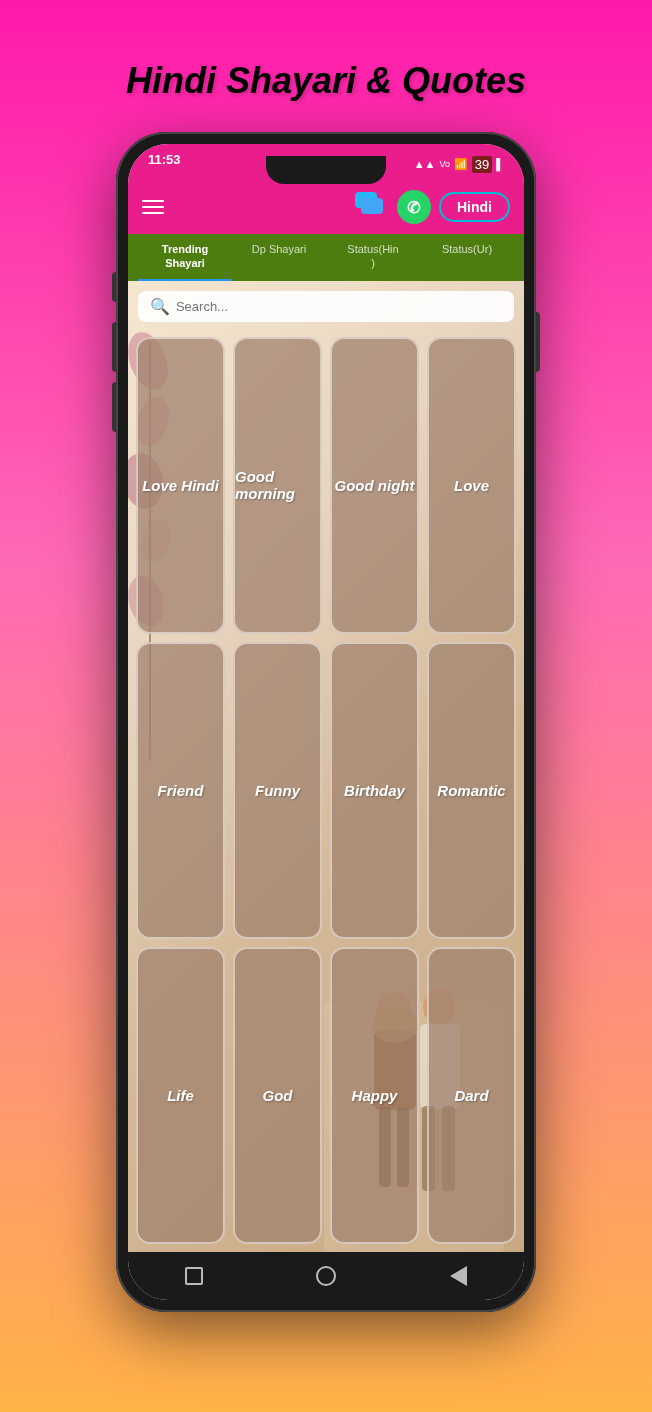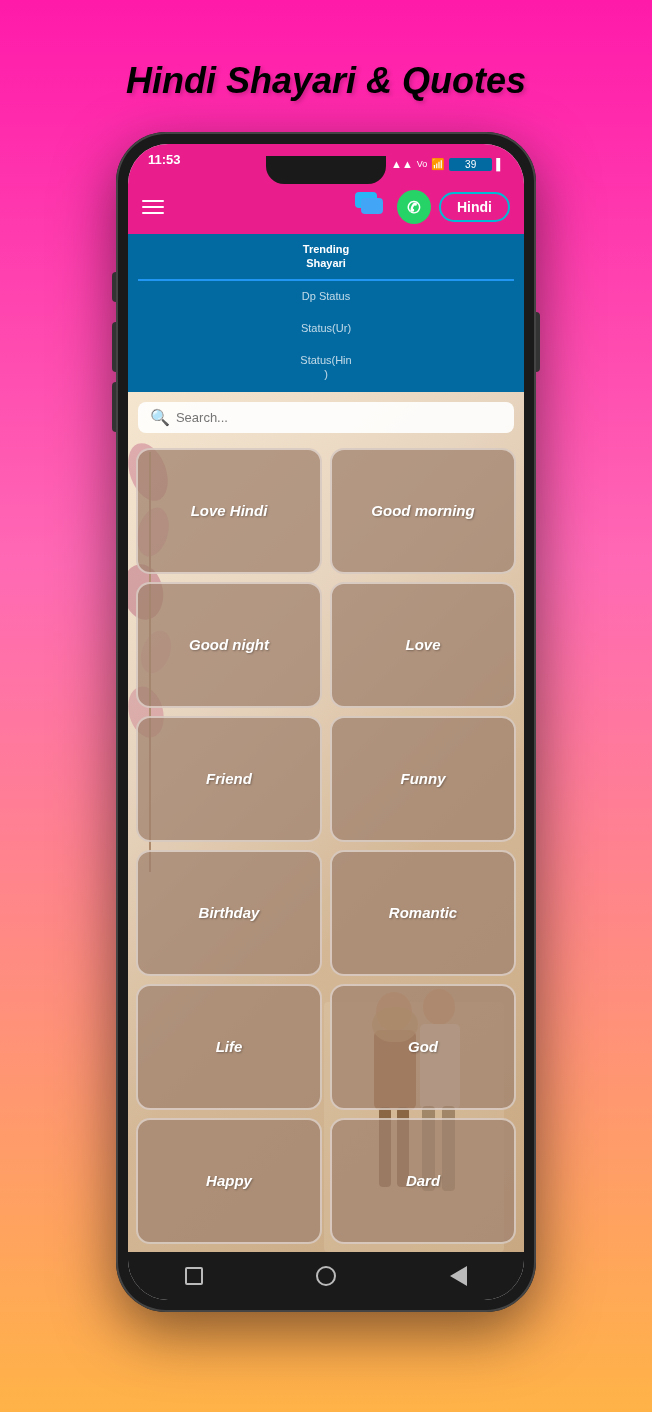--- a/index.html
+++ b/index.html
@@ -135,25 +135,24 @@
       border-radius: 20px;
       color: white;
       font-size: 14px;
       font-weight: 700;
       padding: 5px 16px;
       cursor: pointer;
     }
 
     
     .tabs {
-      background: #0369a1;
+      background: #4d7c0f;
       display: flex;
       padding: 0 10px;
       flex-shrink: 0;
-      flex-direction: column;
     }
 
     .tab {
       flex: 1;
       text-align: center;
       padding: 8px 4px;
       font-size: 11px;
       color: rgba(255,255,255,0.75);
       cursor: pointer;
       border-bottom: 2px solid transparent;
@@ -209,21 +208,21 @@
     }
 
     
     .category-grid {
       position: absolute;
       top: 56px;
       left: 8px;
       right: 8px;
       bottom: 8px;
       display: grid;
-      grid-template-columns: 1fr 1fr;
+      grid-template-columns: 1fr 1fr 1fr 1fr;
       gap: 8px;
       z-index: 5;
     }
 
     .category-btn {
       background: rgba(160,130,110,0.75);
       border: 2px solid rgba(255,255,255,0.5);
       border-radius: 14px;
       color: white;
       font-size: 15px;
@@ -330,21 +329,21 @@
   <div class="phone-inner">
 
     <div class="notch"></div>
 
     <div class="status-bar">
       <span class="status-time">11:53</span>
       <div class="status-icons">
         <span>▲▲</span>
         <span style="font-size:9px">Vo</span>
         <span>📶</span>
-        <span style="background:#0369a1;color:white;padding:1px 16px;border-radius:2px;font-size:10px;">39</span>
+        <span style="background:#7f1d1d;color:white;padding:1px 3px;border-radius:2px;font-size:13px;">39</span>
         <span>▌</span>
       </div>
     </div>
 
     <div class="app-bar">
       <div class="hamburger-icon">
         <span></span>
         <span></span>
         <span></span>
       </div>
@@ -359,23 +358,23 @@
 
         <div class="whatsapp-icon">
           <span style="font-size:16px;">✆</span>
         </div>
         <button class="hindi-btn">Hindi</button>
       </div>
     </div>
 
     <div class="tabs">
       <div class="tab active">Trending<br>Shayari</div>
-      <div class="tab">Dp Status</div>
+      <div class="tab">Dp Shayari</div>
+      <div class="tab">Status(Hin<br>)</div>
       <div class="tab">Status(Ur)</div>
-      <div class="tab">Status(Hin<br>)</div>
     </div>
 
     <div class="content">
 
       <div class="bg-image">
 
         <div style="position:absolute;left:0;top:0;bottom:0;width:55px;opacity:0.6;">
           <svg width="55" height="500" viewBox="0 0 55 500">
             <ellipse cx="20" cy="80" rx="18" ry="30" fill="#c06080" opacity="0.7" transform="rotate(-20 20 80)"></ellipse>
             <ellipse cx="25" cy="140" rx="15" ry="25" fill="#d4769a" opacity="0.6" transform="rotate(15 25 140)"></ellipse>

